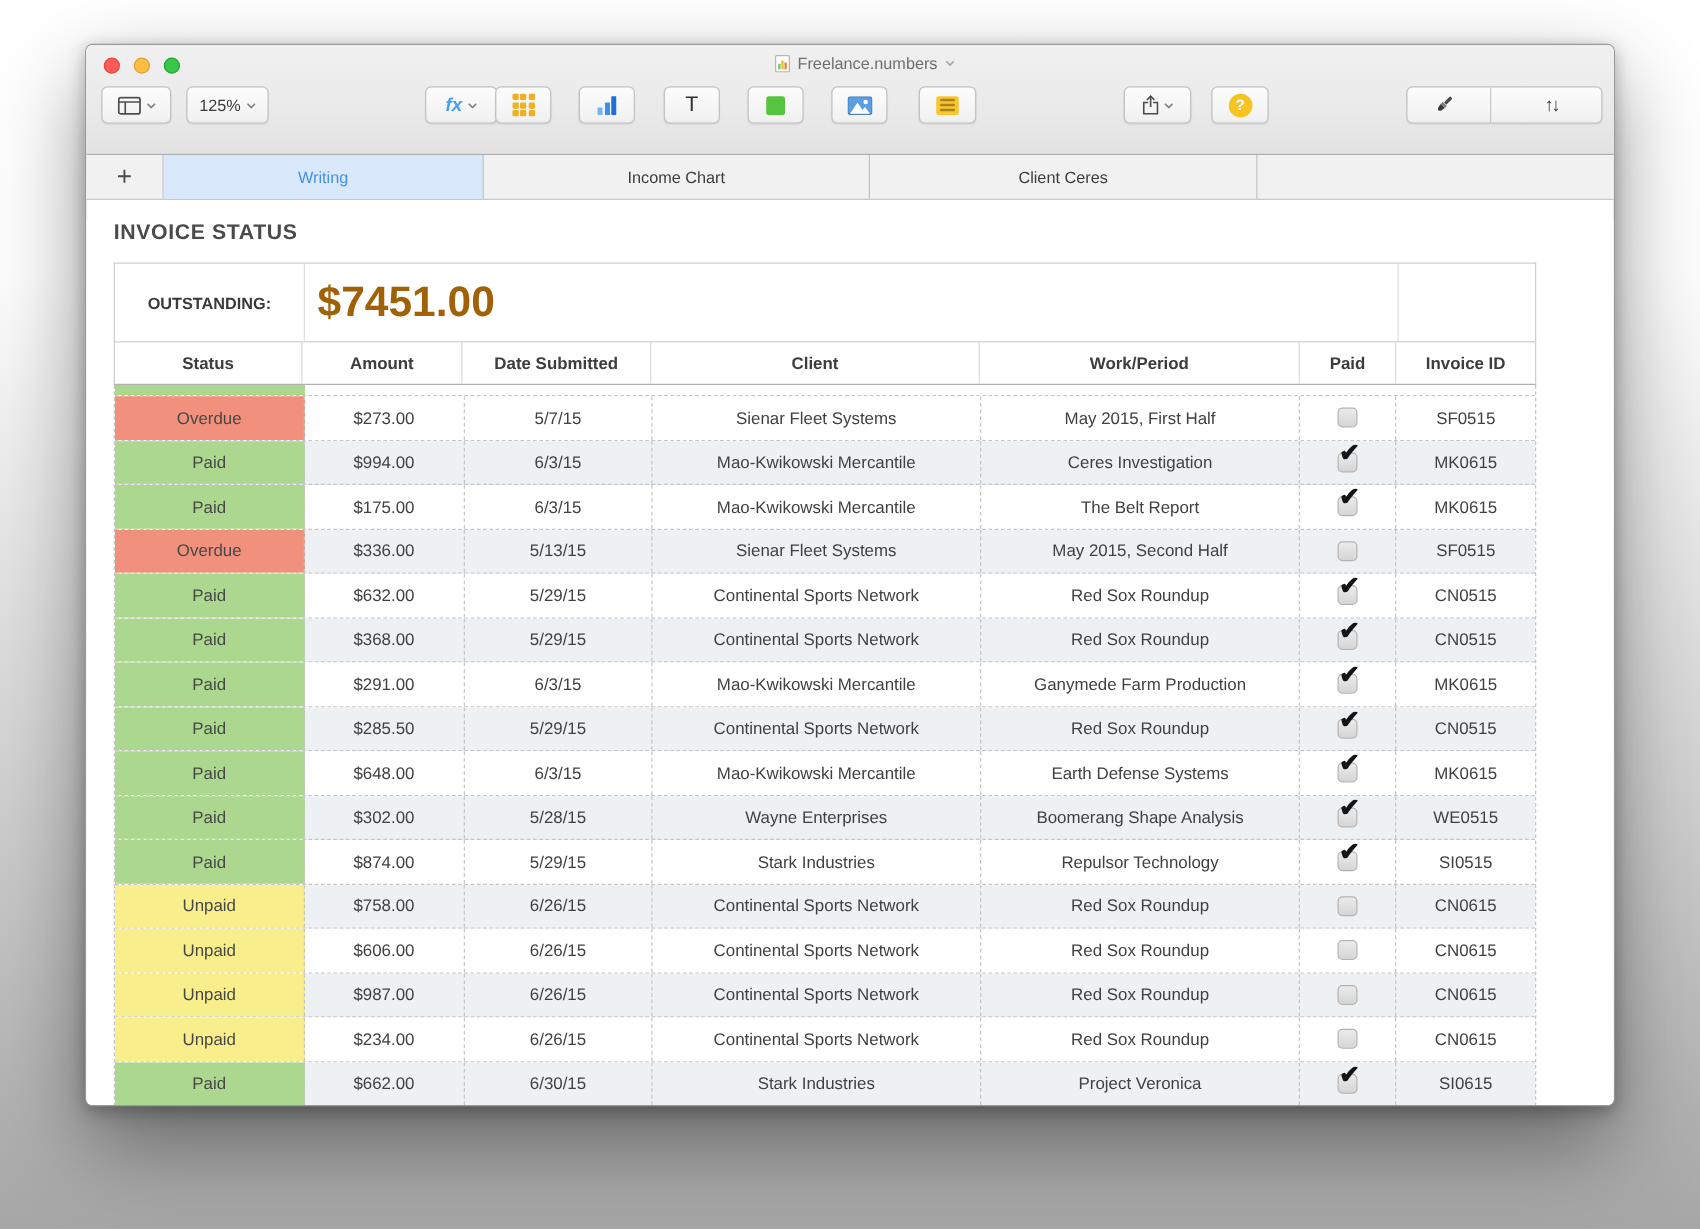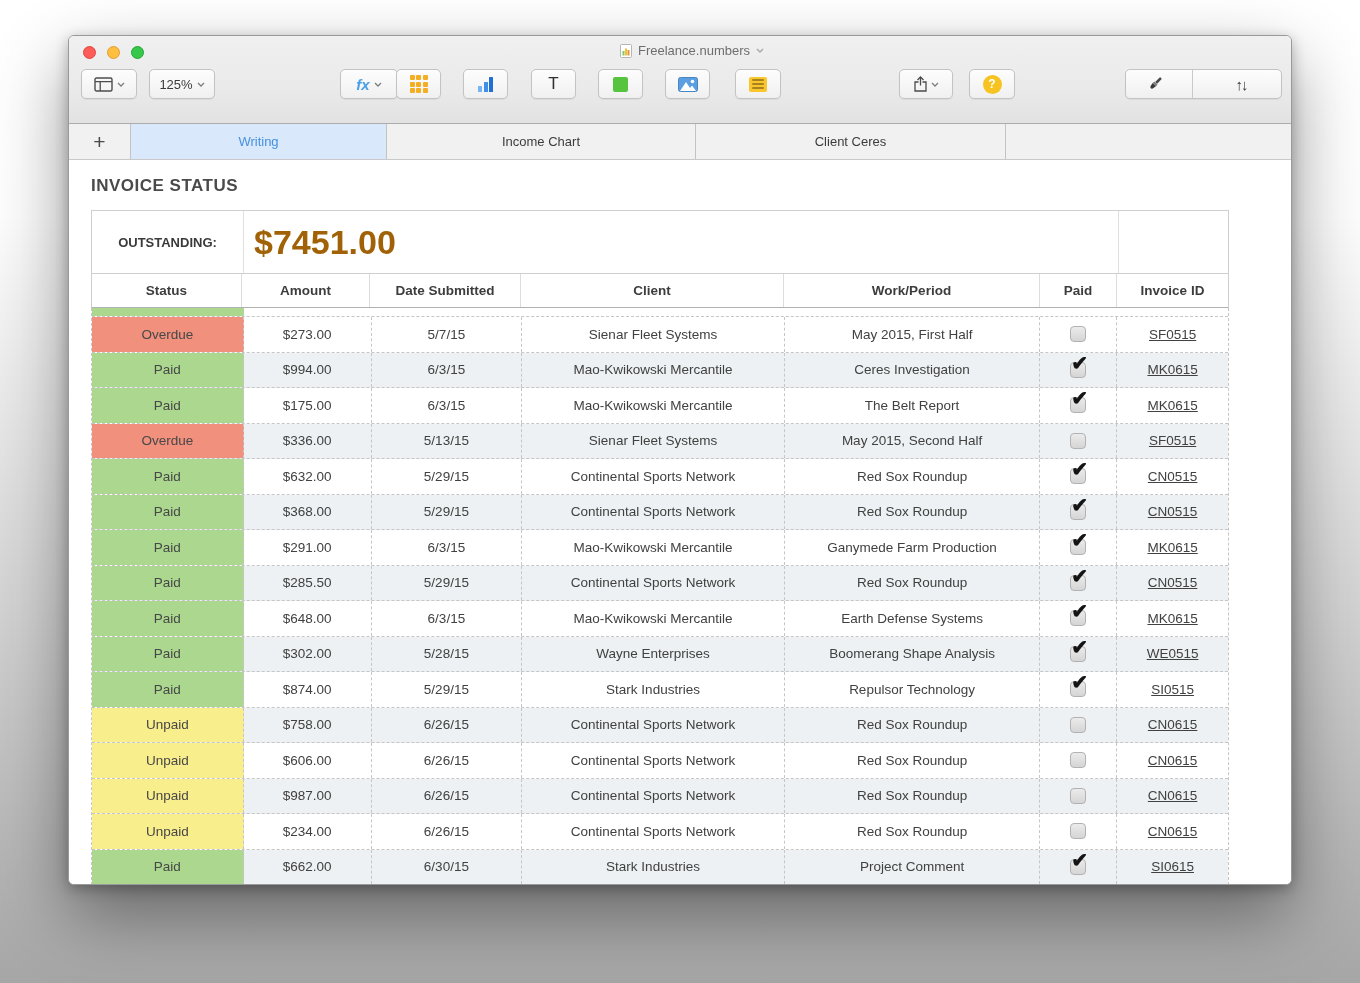--- a/index.html
+++ b/index.html
@@ -87,21 +87,21 @@
   .c0{width:152px} .c1{width:128px} .c2{width:151px} .c3{width:263px}
   .c4{width:256px} .c5{width:77px} .c6{width:111px}
   .hrow .c0{width:150px} 
 
   .tbody { border-left:1px dashed #c6c6c6; border-right:1px dashed #c6c6c6; }
   .sliver { display:flex; height:9px; border-bottom:1px dashed #c6c6c6; background:#fff; }
   .trow { display:flex; height:35.5px; background:#fff; border-bottom:1px dashed #c6c6c6; }
   .trow.alt { background:#edf1f3; }
   .cell { display:flex; align-items:center; justify-content:center;
     font-size:13.5px; color:#414141; border-right:1px dashed #c6c6c6; }
-  .cell:last-child { border-right:none;text-decoration:underline; }
+  .cell:last-child { border-right:none; }
   .status-cell { font-size:13.5px; color:#474747; }
 
   .checkbox { position:relative; width:16px; height:16px; border-radius:4px;
     background:linear-gradient(#ebebeb,#d5d5d5); border:1px solid #b2b2b2; }
   .checkmark { position:absolute; left:0px; top:-10px; font-size:20px;
     font-weight:bold; color:#141414; line-height:1; }
 
   svg { display:block; }
 </style>
 </head>
@@ -480,21 +480,21 @@
             <div class="cell c5">
               <div class="checkbox"></div>
             </div>
             <div class="cell c6">CN0615</div>
           </div>
           <div class="trow alt">
             <div class="cell c0 status-cell" style="background: rgb(171, 216, 142);">Paid</div>
             <div class="cell c1">$662.00</div>
             <div class="cell c2">6/30/15</div>
             <div class="cell c3">Stark Industries</div>
-            <div class="cell c4">Project Comment</div>
+            <div class="cell c4">Project Veronica</div>
             <div class="cell c5">
               <div class="checkbox">
                 <span class="checkmark">✔</span>
               </div>
             </div>
             <div class="cell c6">SI0615</div>
           </div>
         </div>
     </div>
   </div>

